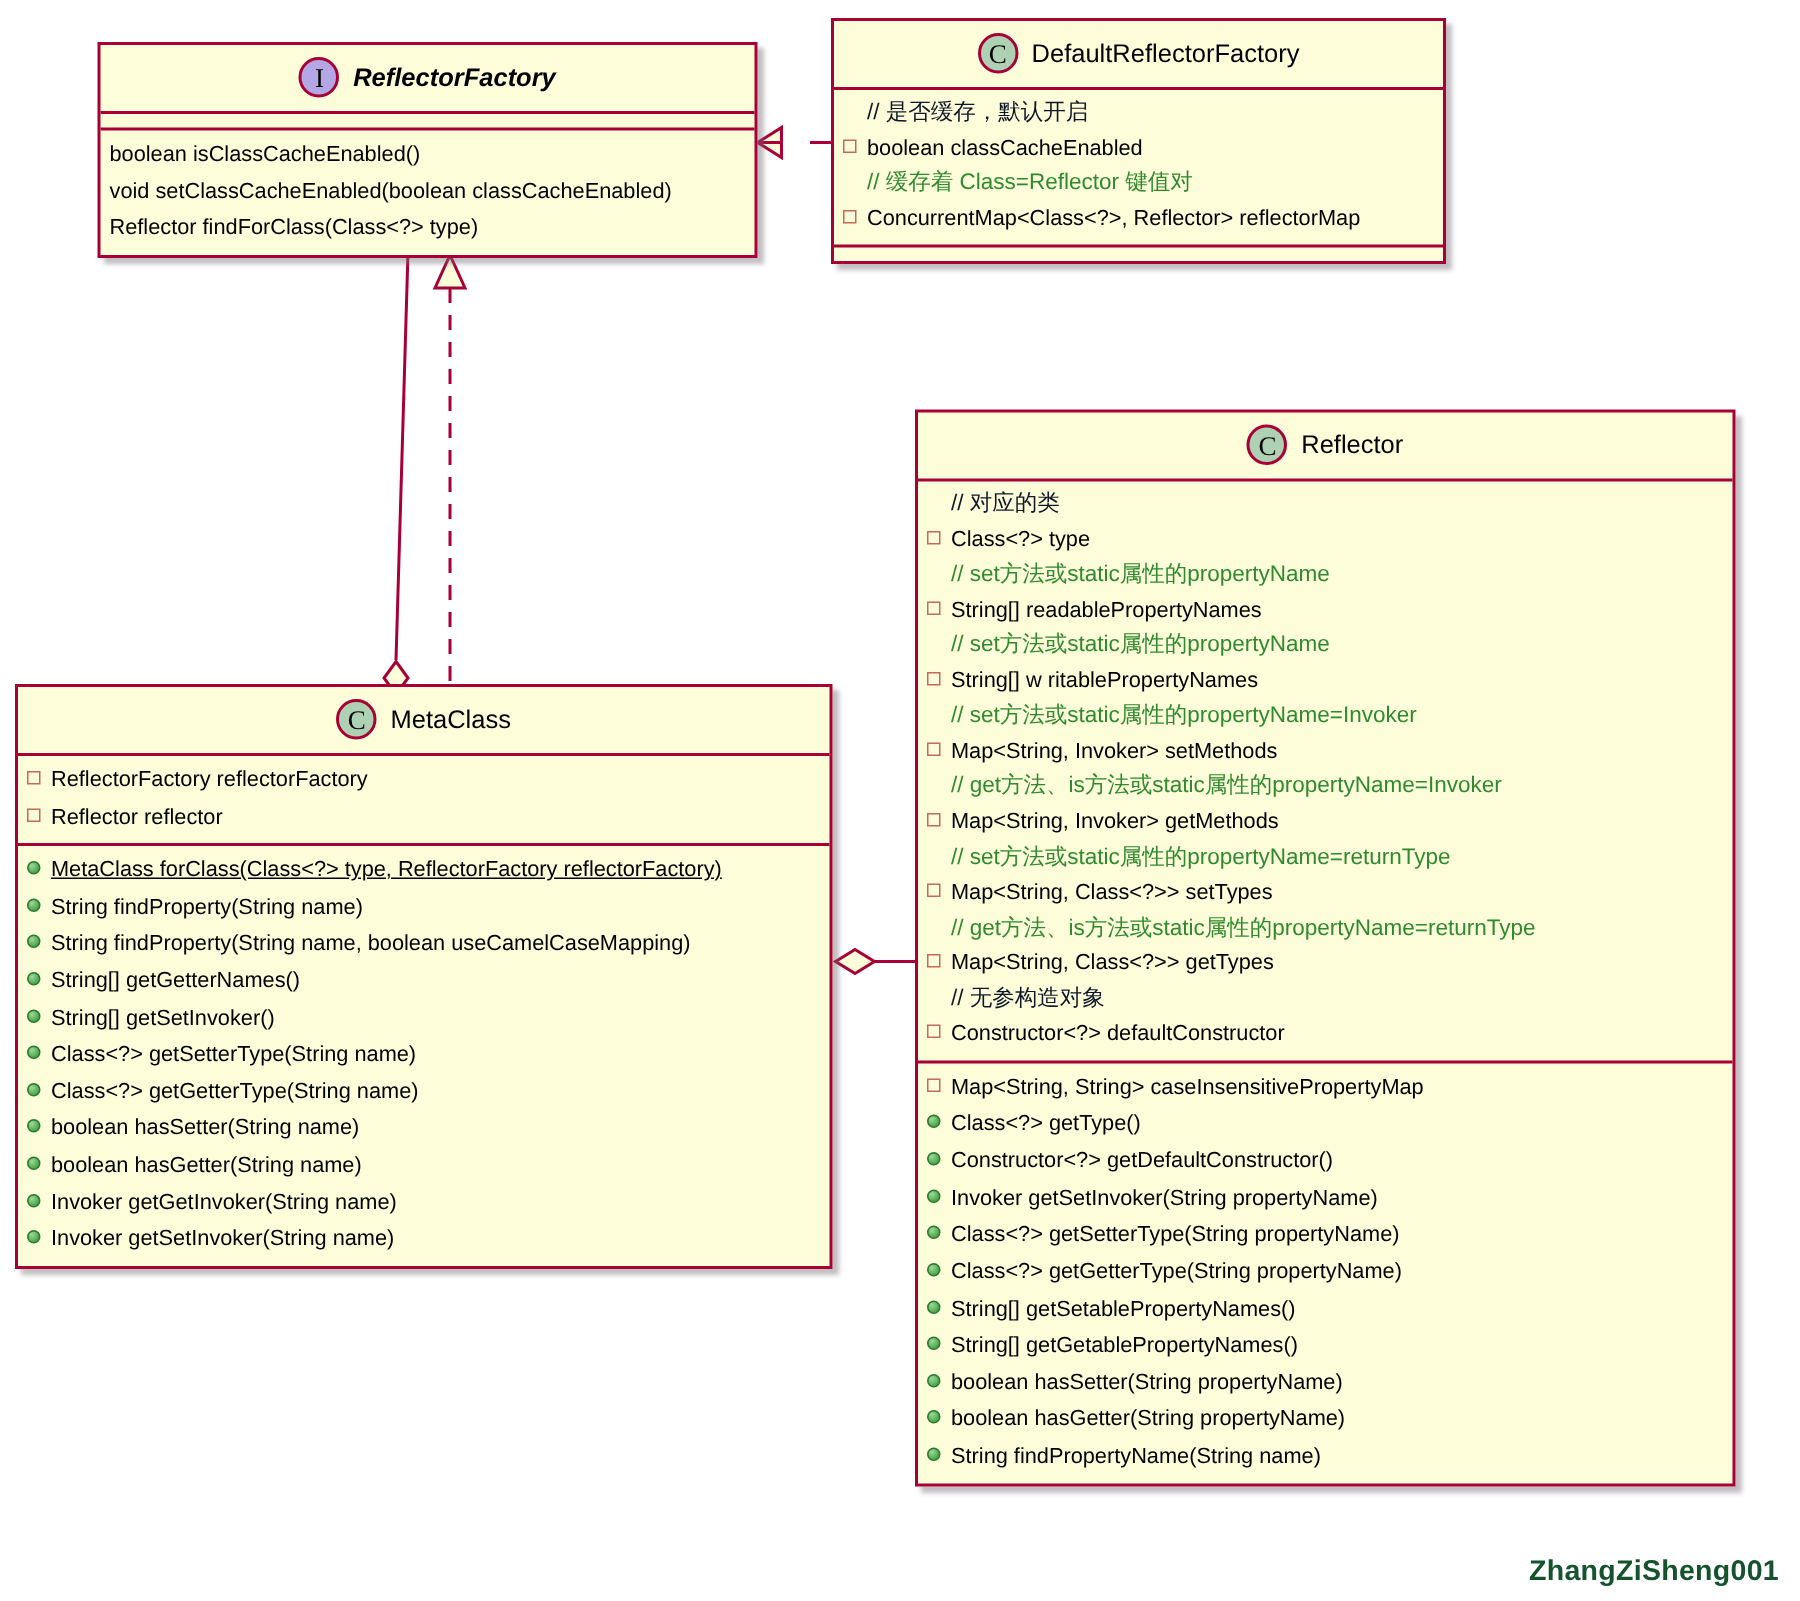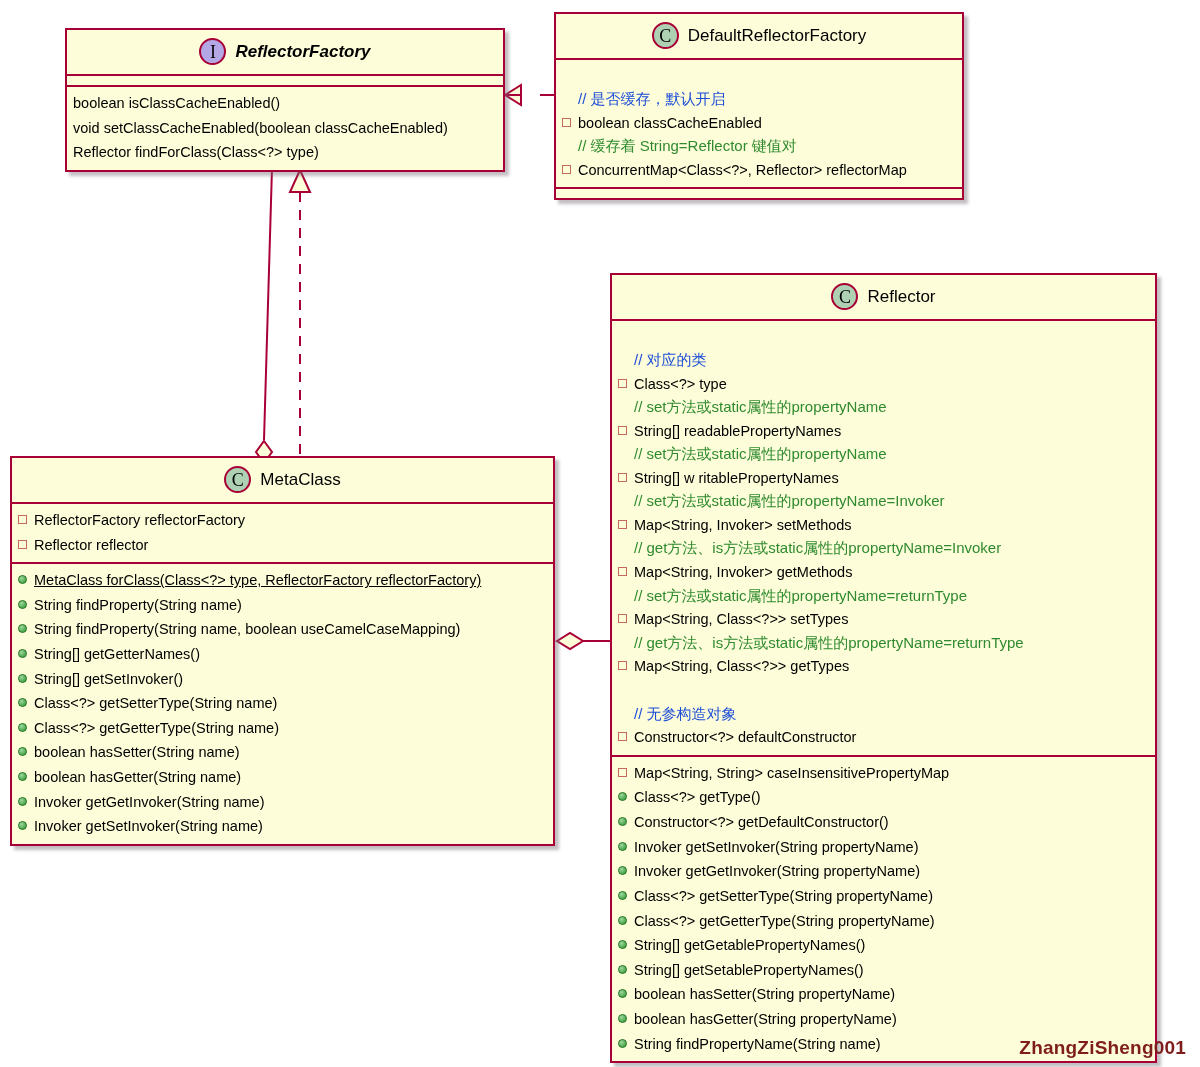--- a/index.html
+++ b/index.html
@@ -103,27 +103,27 @@
     box-sizing: border-box;
     background-image: radial-gradient(circle at 32% 30%, #9fd79f 0%, #4ea84e 70%);
   }
   .comment {
     color: #2f8a2f;
     font-size: 15px;
     padding-left: 22px;
     line-height: 1.5;
     white-space: nowrap;
   }
-  .comment.dim { color: #1d4ed8; margin-top: 24px; }
+  .comment.dim { color: #0f172a; }
   .underline { text-decoration: underline; text-align: center; }
   .watermark {
     position: absolute;
     right: 14px;
     bottom: 8px;
-    color: #7f1d1d;
+    color: #14532d;
     font-size: 19px;
     font-weight: bold;
     letter-spacing: 0.2px;
     z-index: 3;
   }
 </style>
 </head>
 <body>
 
 <div id="canvas">
@@ -176,21 +176,21 @@
     <div class="uml-title">
       <span class="stereo c">C</span>
       <span class="tname">DefaultReflectorFactory</span>
     </div>
     <div class="compartment">
       <div class="comment dim">// 是否缓存，默认开启</div>
       <div class="row">
         <span class="marker priv"></span>
         <span>boolean classCacheEnabled</span>
       </div>
-      <div class="comment">// 缓存着 String=Reflector 键值对</div>
+      <div class="comment">// 缓存着 Class=Reflector 键值对</div>
       <div class="row">
         <span class="marker priv"></span>
         <span>ConcurrentMap&lt;Class&lt;?&gt;, Reflector&gt; reflectorMap</span>
       </div>
     </div>
     <div class="compartment empty"></div>
   </div>
 
   <div class="uml-box" style="left:10px; top:456px; width:545px;">
     <div class="uml-title">
@@ -314,40 +314,36 @@
       <div class="row">
         <span class="marker pub"></span>
         <span>Constructor&lt;?&gt; getDefaultConstructor()</span>
       </div>
       <div class="row">
         <span class="marker pub"></span>
         <span>Invoker getSetInvoker(String propertyName)</span>
       </div>
       <div class="row">
         <span class="marker pub"></span>
-        <span>Invoker getGetInvoker(String propertyName)</span>
-      </div>
-      <div class="row">
-        <span class="marker pub"></span>
         <span>Class&lt;?&gt; getSetterType(String propertyName)</span>
       </div>
       <div class="row">
         <span class="marker pub"></span>
         <span>Class&lt;?&gt; getGetterType(String propertyName)</span>
       </div>
       <div class="row">
         <span class="marker pub"></span>
+        <span>String[] getSetablePropertyNames()</span>
+      </div>
+      <div class="row">
+        <span class="marker pub"></span>
         <span>String[] getGetablePropertyNames()</span>
       </div>
       <div class="row">
         <span class="marker pub"></span>
-        <span>String[] getSetablePropertyNames()</span>
-      </div>
-      <div class="row">
-        <span class="marker pub"></span>
         <span>boolean hasSetter(String propertyName)</span>
       </div>
       <div class="row">
         <span class="marker pub"></span>
         <span>boolean hasGetter(String propertyName)</span>
       </div>
       <div class="row">
         <span class="marker pub"></span>
         <span>String findPropertyName(String name)</span>
       </div>

